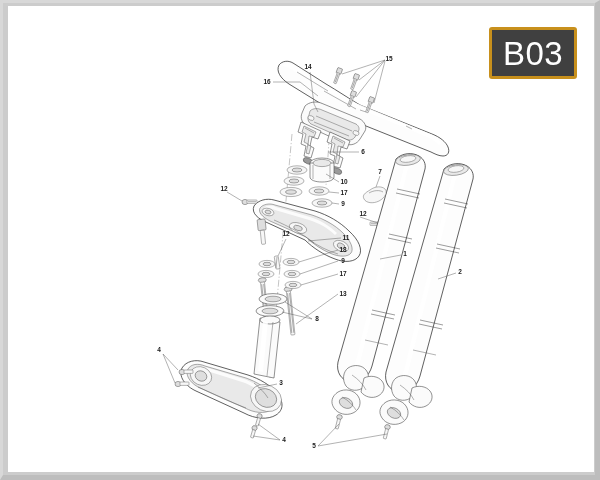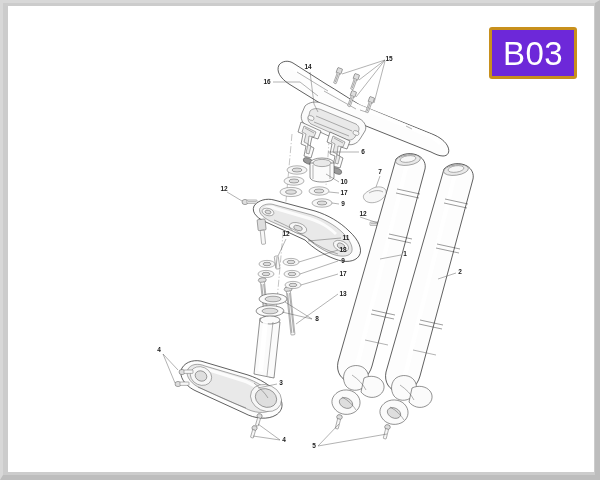--- a/index.html
+++ b/index.html
@@ -41,21 +41,21 @@
     display: block;
   }
   
   #page-badge {
     position: absolute;
     left: 489px;
     top: 27px;
     width: 88px;
     height: 52px;
     box-sizing: border-box;
-    background: #6d28d9;
+    background: #404040;
     border: 3px solid #c8901c;
     border-radius: 3px;
     display: flex;
     align-items: center;
     justify-content: center;
     z-index: 40;
   }
   #page-badge-label {
     color: #ffffff;
     font-size: 33px;

